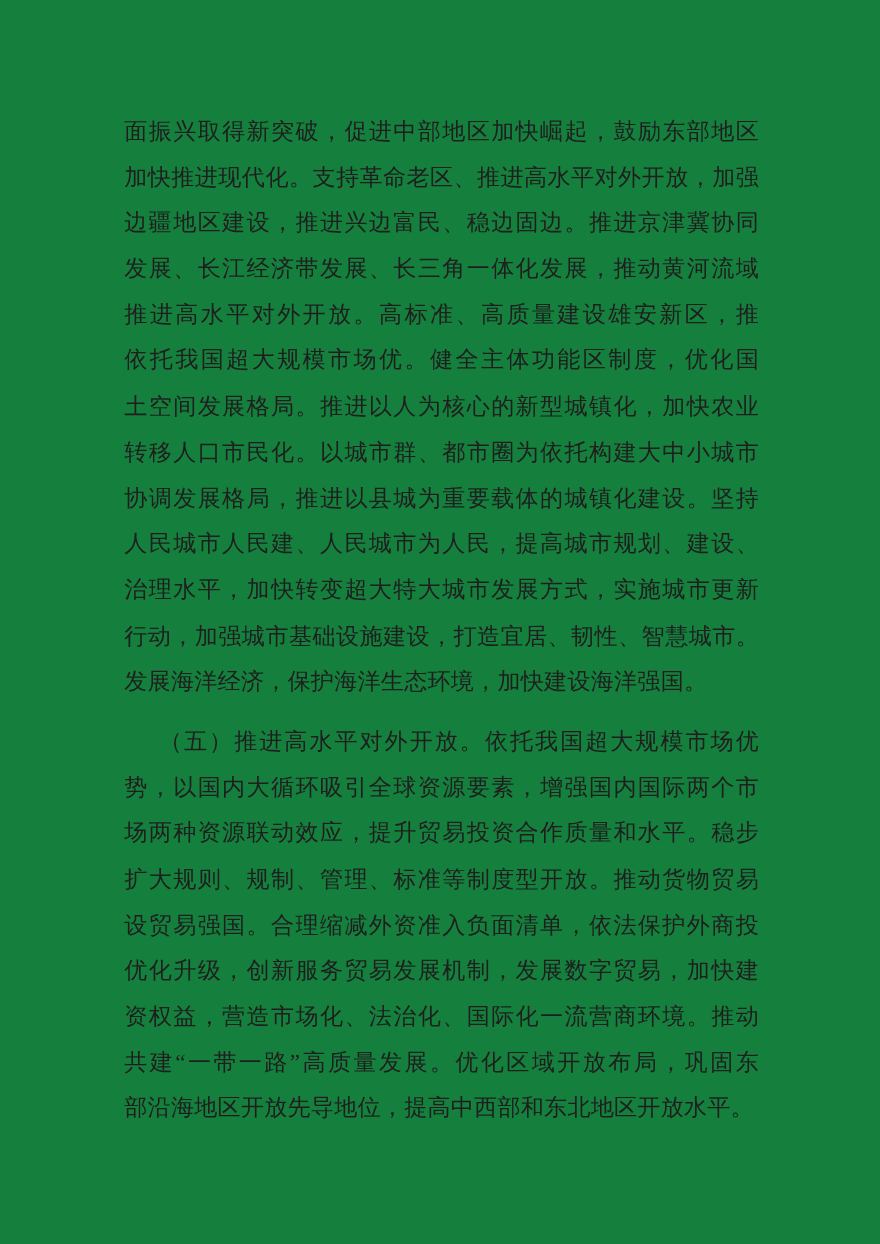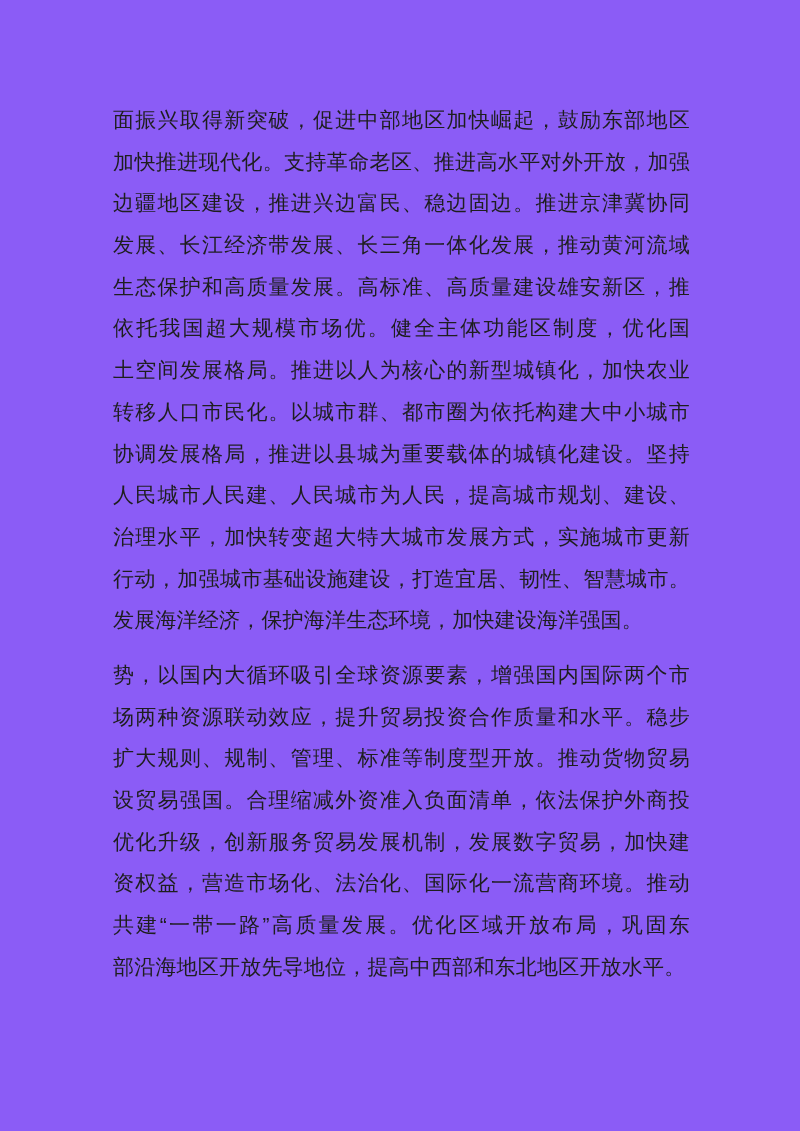--- a/index.html
+++ b/index.html
@@ -5,23 +5,23 @@
   * { margin: 0; padding: 0; box-sizing: border-box; }
   html, body {
     width: 800px;
     height: 1131px;
     background: #ffffff;
   }
   .page {
     position: relative;
     width: 800px;
     height: 1131px;
-    background: #8b5cf6;
+    background: #15803d;
     overflow: hidden;
-    font-family: Liberation Sans, sans-serif;
+    font-family: Liberation Serif, serif;
   }
   .text-area {
     position: absolute;
     left: 113px;
     top: 99px;
     width: 577px;
     color: #1e1e1e;
   }
   .paragraph { width: 577px; }
   .paragraph + .paragraph { margin-top: 13px; }
@@ -46,31 +46,32 @@
 </head>
 <body>
 
 <div class="page">
   <main class="text-area" style="color: rgb(30, 30, 30);">
       <div class="paragraph">
         <div class="line first-line">面振兴取得新突破，促进中部地区加快崛起，鼓励东部地区</div>
         <div class="line">加快推进现代化。支持革命老区、推进高水平对外开放，加强</div>
         <div class="line">边疆地区建设，推进兴边富民、稳边固边。推进京津冀协同</div>
         <div class="line">发展、长江经济带发展、长三角一体化发展，推动黄河流域</div>
-        <div class="line">生态保护和高质量发展。高标准、高质量建设雄安新区，推</div>
+        <div class="line">推进高水平对外开放。高标准、高质量建设雄安新区，推</div>
         <div class="line">依托我国超大规模市场优。健全主体功能区制度，优化国</div>
         <div class="line">土空间发展格局。推进以人为核心的新型城镇化，加快农业</div>
         <div class="line">转移人口市民化。以城市群、都市圈为依托构建大中小城市</div>
         <div class="line">协调发展格局，推进以县城为重要载体的城镇化建设。坚持</div>
         <div class="line">人民城市人民建、人民城市为人民，提高城市规划、建设、</div>
         <div class="line">治理水平，加快转变超大特大城市发展方式，实施城市更新</div>
         <div class="line">行动，加强城市基础设施建设，打造宜居、韧性、智慧城市。</div>
         <div class="line last-line">发展海洋经济，保护海洋生态环境，加快建设海洋强国。</div>
       </div>
       <div class="paragraph indent-first">
+        <div class="line first-line">（五）推进高水平对外开放。依托我国超大规模市场优</div>
         <div class="line">势，以国内大循环吸引全球资源要素，增强国内国际两个市</div>
         <div class="line">场两种资源联动效应，提升贸易投资合作质量和水平。稳步</div>
         <div class="line">扩大规则、规制、管理、标准等制度型开放。推动货物贸易</div>
         <div class="line">设贸易强国。合理缩减外资准入负面清单，依法保护外商投</div>
         <div class="line">优化升级，创新服务贸易发展机制，发展数字贸易，加快建</div>
         <div class="line">资权益，营造市场化、法治化、国际化一流营商环境。推动</div>
         <div class="line">共建“一带一路”高质量发展。优化区域开放布局，巩固东</div>
         <div class="line last-line">部沿海地区开放先导地位，提高中西部和东北地区开放水平。</div>
       </div>
     </main>

